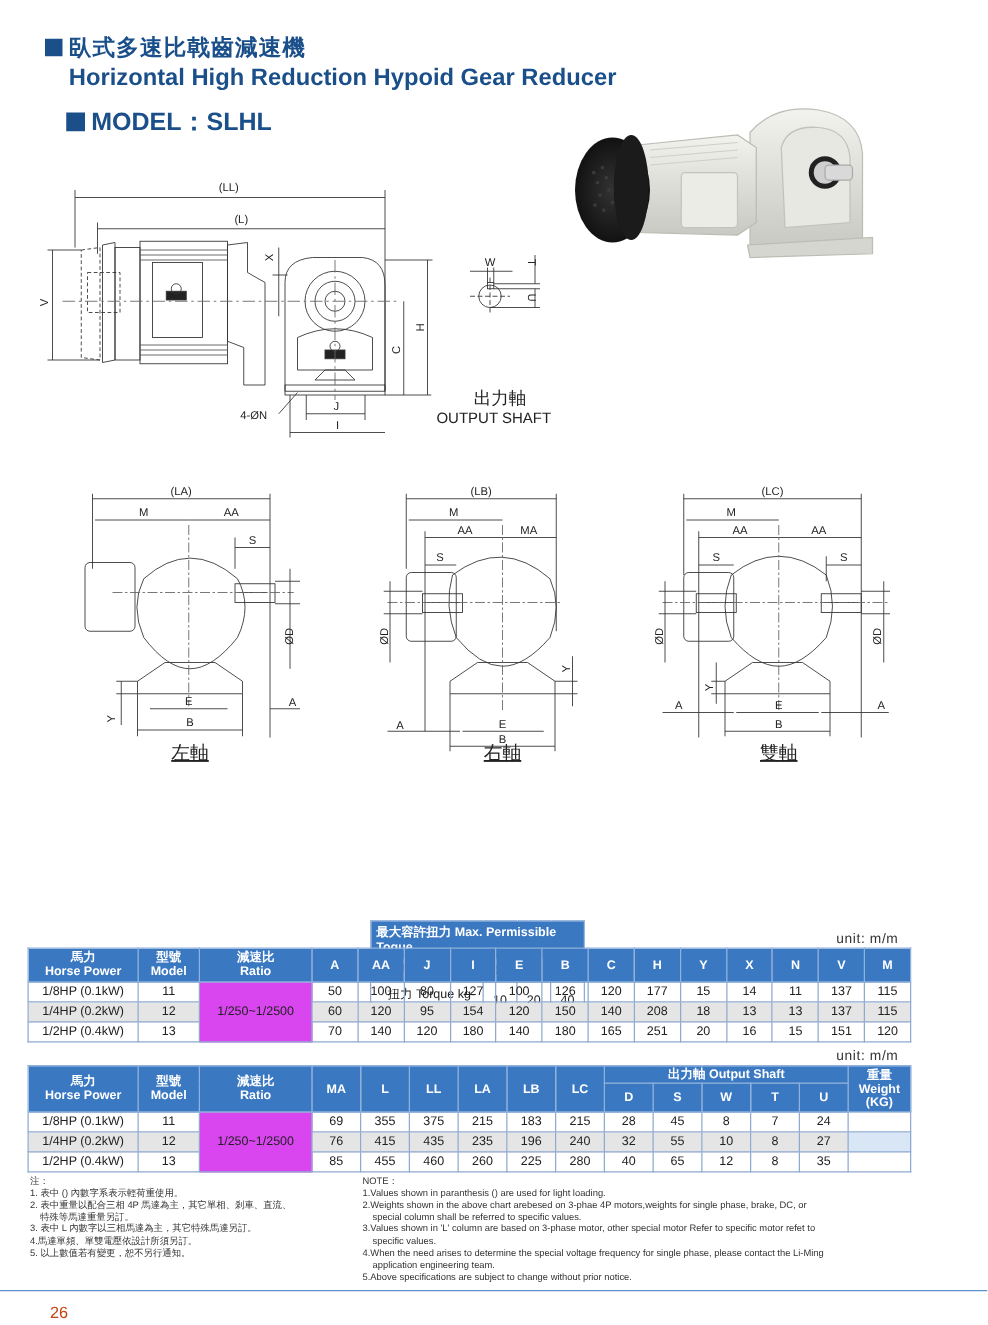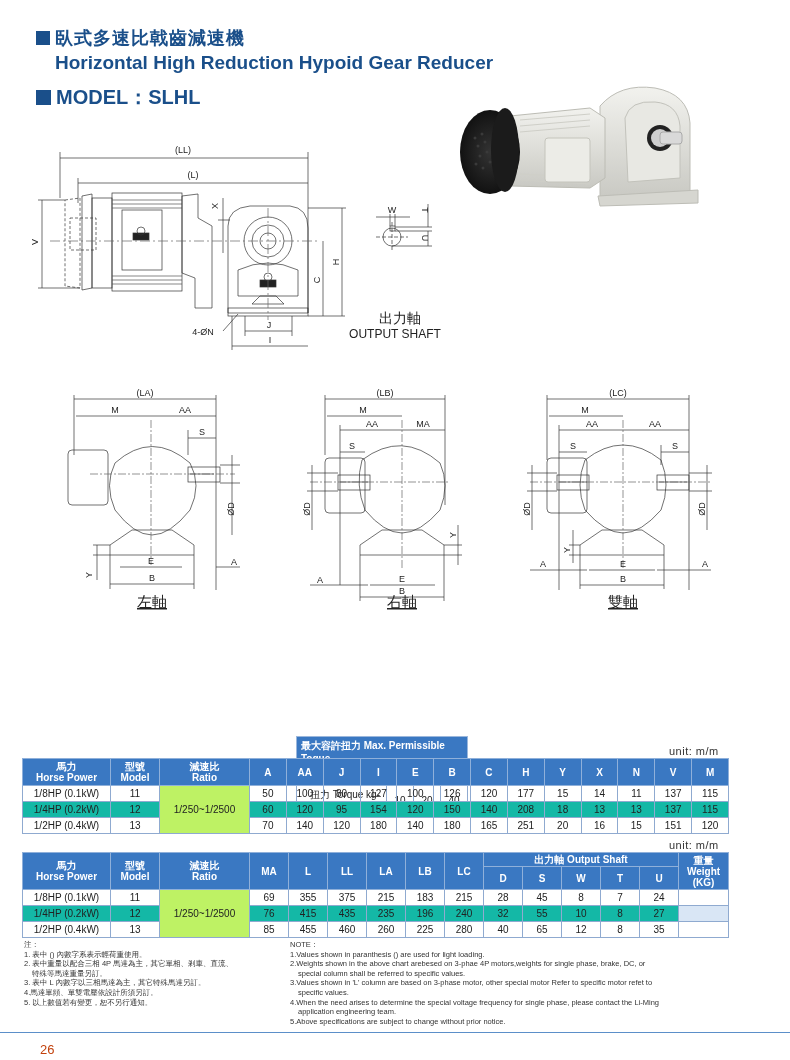--- a/index.html
+++ b/index.html
@@ -4,43 +4,43 @@
 <style>
   * { box-sizing: border-box; margin: 0; padding: 0; }
   html, body { width: 790px; height: 1060px; background: #ffffff; overflow: hidden; }
   body { position: relative; font-family: "Liberation Sans", "DejaVu Sans", sans-serif; color: #222; }
 
   .title-block { position: absolute; left: 36px; top: 26px; }
   .title-row { display: flex; align-items: center; color: #1a4f8a; }
   .sq { display: inline-block; width: 14px; height: 14px; background: #1a4f8a; margin-right: 5px; }
   .title-zh { font-size: 18px; font-weight: bold; letter-spacing: 1px; }
   .title-en { font-size: 19px; font-weight: bold; color: #1a4f8a; margin-left: 19px; margin-top: 2px; }
-  .model-row { margin-top: 10px; }
+  .model-row { margin-top: 10px; margin-left: 17px; }
   .model-row .sq { width: 15px; height: 15px; }
   .model-text { font-size: 20px; font-weight: bold; }
 
   .photo { position: absolute; left: 450px; top: 78px; width: 250px; height: 130px; }
 
   .drawing { position: absolute; }
   svg text { font-family: "Liberation Sans", sans-serif; }
 
   .torque-table { position: absolute; left: 296px; top: 692px; border-collapse: collapse; font-size: 10px; margin-top: 44px; }
   .torque-table th { background: #3a78c2; color: #fff; font-weight: bold; font-size: 10px; padding: 2px 4px; text-align: left; border: 1px solid #9bb7dc; }
   .torque-table td { border: 1px solid #8faad0; padding: 2px 6px; text-align: center; height: 17px; }
   .torque-table td.lbl { text-align: right; width: 90px; }
   .torque-table td.val { width: 27px; }
 
   .unit { position: absolute; font-size: 11px; color: #333; letter-spacing: 0.5px; }
 
   table.spec { position: absolute; left: 22px; border-collapse: collapse; font-size: 10px; table-layout: fixed; }
   table.spec th { background: #3a78c2; color: #fff; font-weight: bold; text-align: center; border: 1px solid #8fb0da; font-size: 10px; line-height: 11px; padding: 0; }
   table.spec td { border: 1px solid #8faad0; text-align: center; height: 16px; padding: 0; color: #222; }
-  table.spec tr.alt td { background: #14b8a6; }
+  table.spec tr.alt td { background: #e5e5e5; }
   table.spec tr.alt td.ratio, table.spec tr.alt td.wt { background: #fff; }
-  table.spec td.ratio { background: #bef264; }
+  table.spec td.ratio { background: #d946ef; }
   table.spec td.wt { background: #fff; }
 
   .notes-zh { position: absolute; left: 24px; top: 940px; font-size: 7.5px; line-height: 9.6px; color: #333; width: 260px; }
   .notes-en { position: absolute; left: 290px; top: 940px; font-size: 7.5px; line-height: 9.6px; color: #333; width: 450px; }
   .notes-en .indent, .notes-zh .indent { padding-left: 8px; }
 
   .footer-line { position: absolute; left: 0; top: 1032px; width: 790px; height: 1px; background: #5b8fc9; }
   .page-num { position: absolute; left: 40px; top: 1042px; font-size: 13px; color: #c2410c; }
 </style>
 </head>

